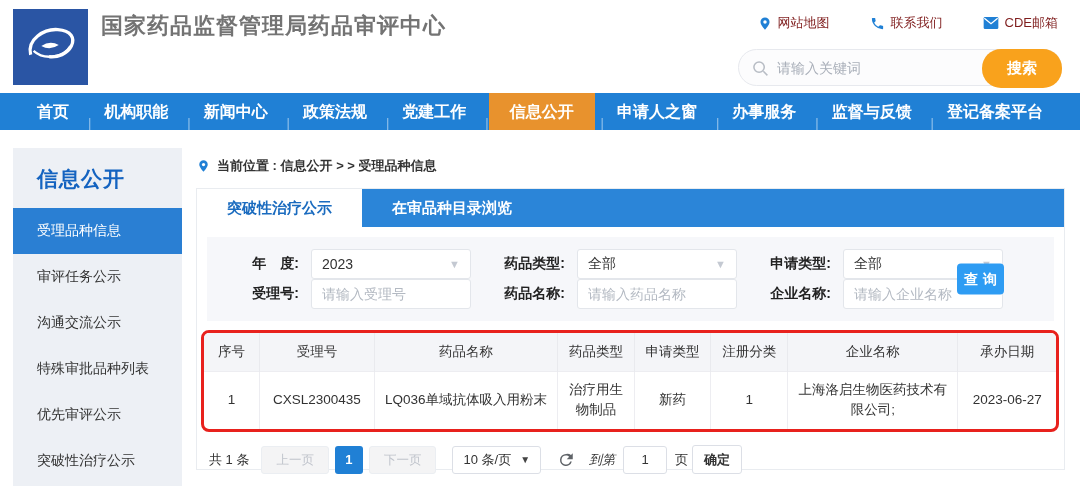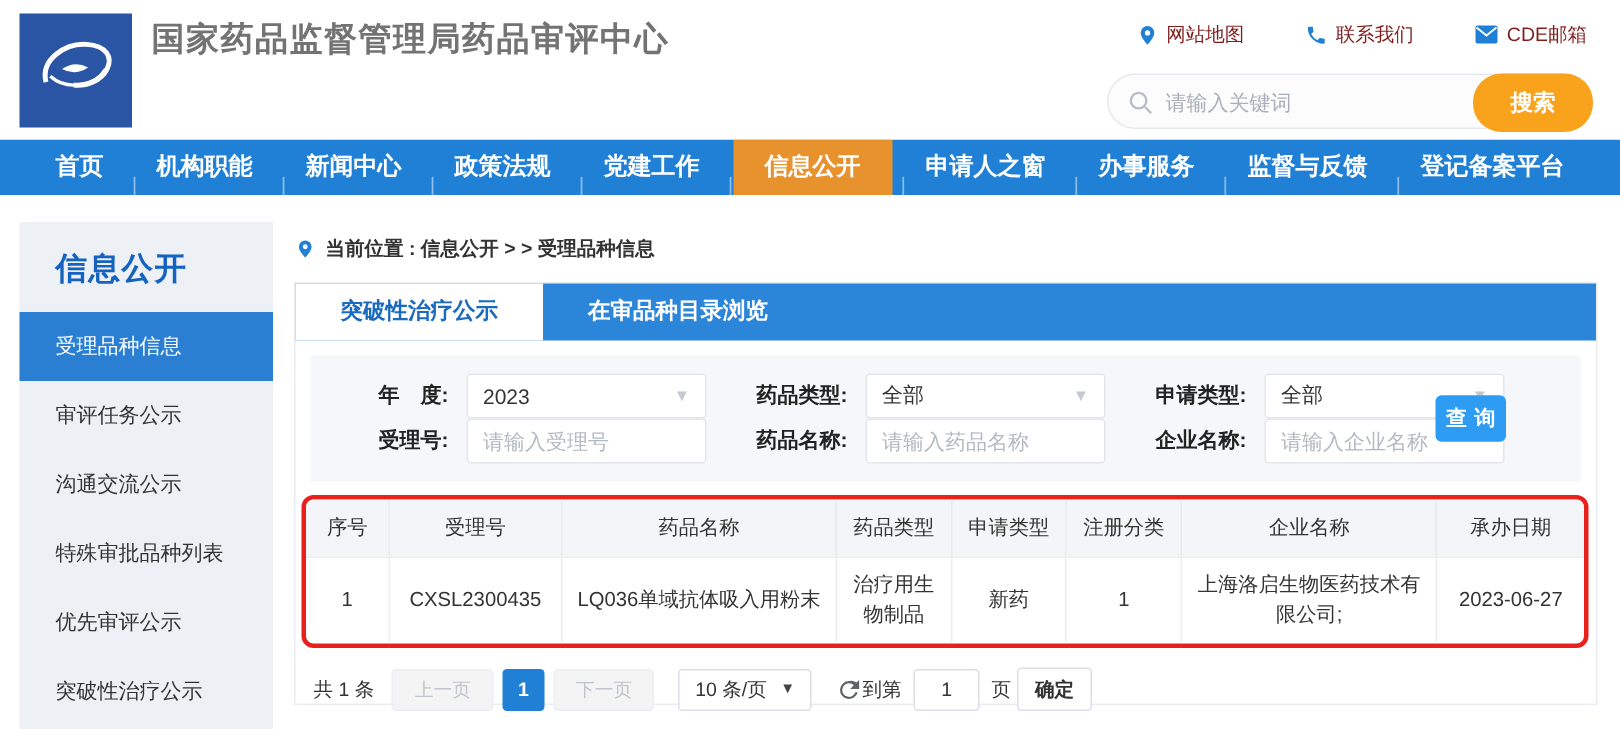--- a/index.html
+++ b/index.html
@@ -63,21 +63,21 @@
   th:last-child, td:last-child { border-right:none; }
 
   
   .pagination { display:flex; align-items:center; margin:13px 12px; font-size:13px; color:#333; }
   .pg-total { margin-right:12px; white-space:pre; }
   .pg-btn { height:28px; line-height:26px; padding:0 14px; background:#f4f4f5; color:#c0c4cc; border:1px solid #ebeef2; border-radius:3px; font-size:12.5px; cursor:default; white-space:nowrap; }
   .pg-page { width:28px; height:28px; line-height:28px; background:#2080d5; color:#fff; text-align:center; border-radius:3px; font-weight:600; margin:0 6px; cursor:pointer; }
   .pg-size { height:28px; border:1px solid #dcdfe6; background:#fff; border-radius:3px; display:flex; align-items:center; gap:9px; padding:0 10px; margin-left:16px; cursor:pointer; white-space:pre; }
   .pg-size .f-caret { color:#444; font-size:10px; }
   .pg-refresh { margin-left:16px; cursor:pointer; display:flex; align-items:center; }
-  .pg-goto { margin-left:0; white-space:pre; }
+  .pg-goto { margin-left:14px; white-space:pre;font-style:italic; }
   .pg-input { width:44px; height:28px; border:1px solid #dcdfe6; border-radius:3px; text-align:center; font-size:13px; color:#333; margin:0 8px; outline:none; font-family:inherit; }
   .pg-confirm { height:29px; padding:0 11px; border:1px solid #dcdfe6; border-radius:3px; background:#fff; font-weight:600; font-size:13px; color:#333; margin-left:4px; cursor:pointer; font-family:inherit; }
 </style>
 </head>
 <body>
 
 <div id="app">
 
   <div class="header">
     <div class="logo">

